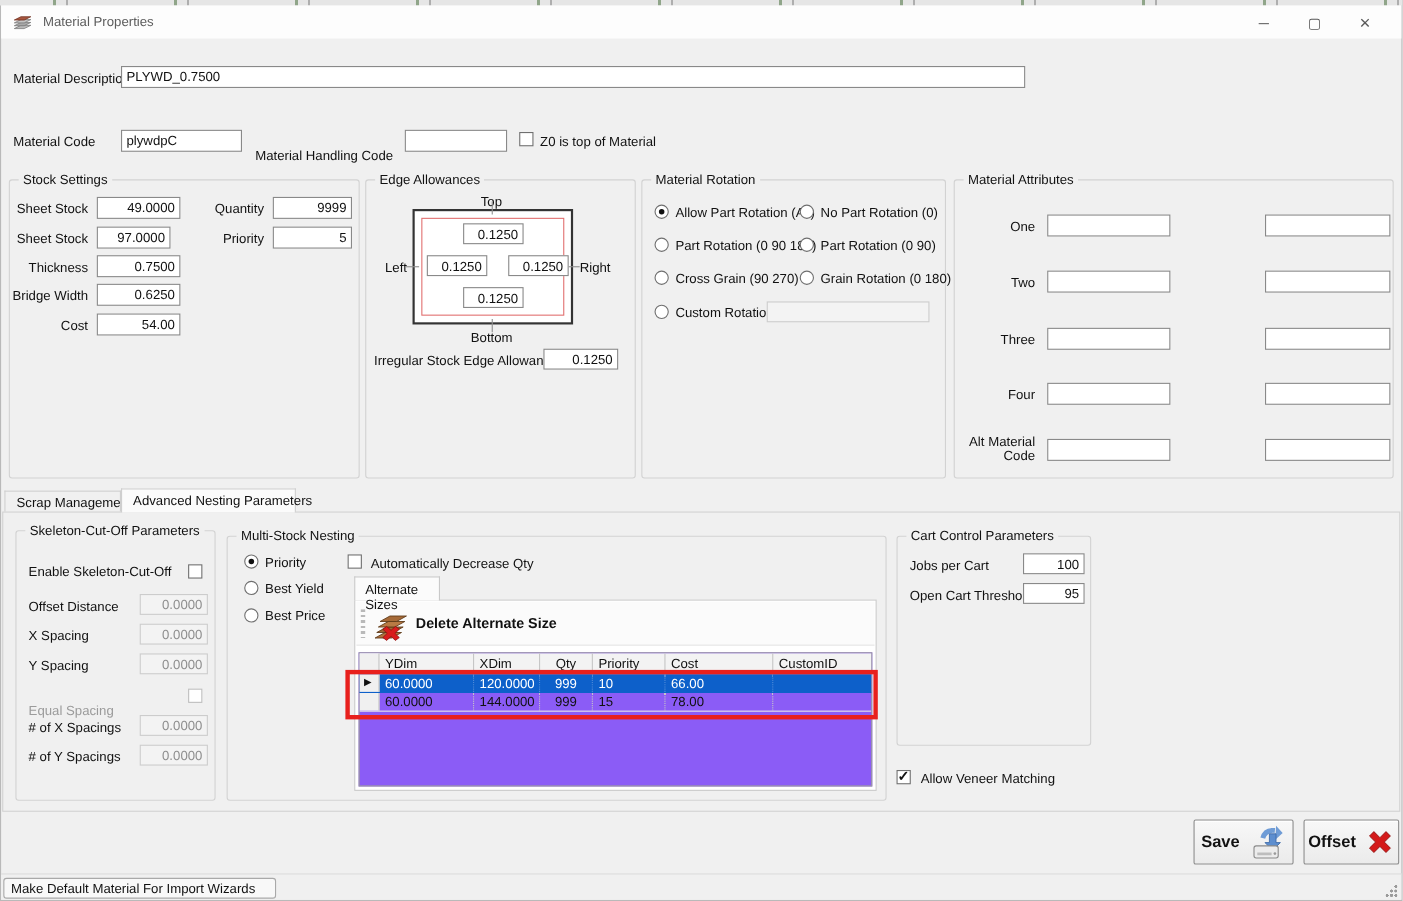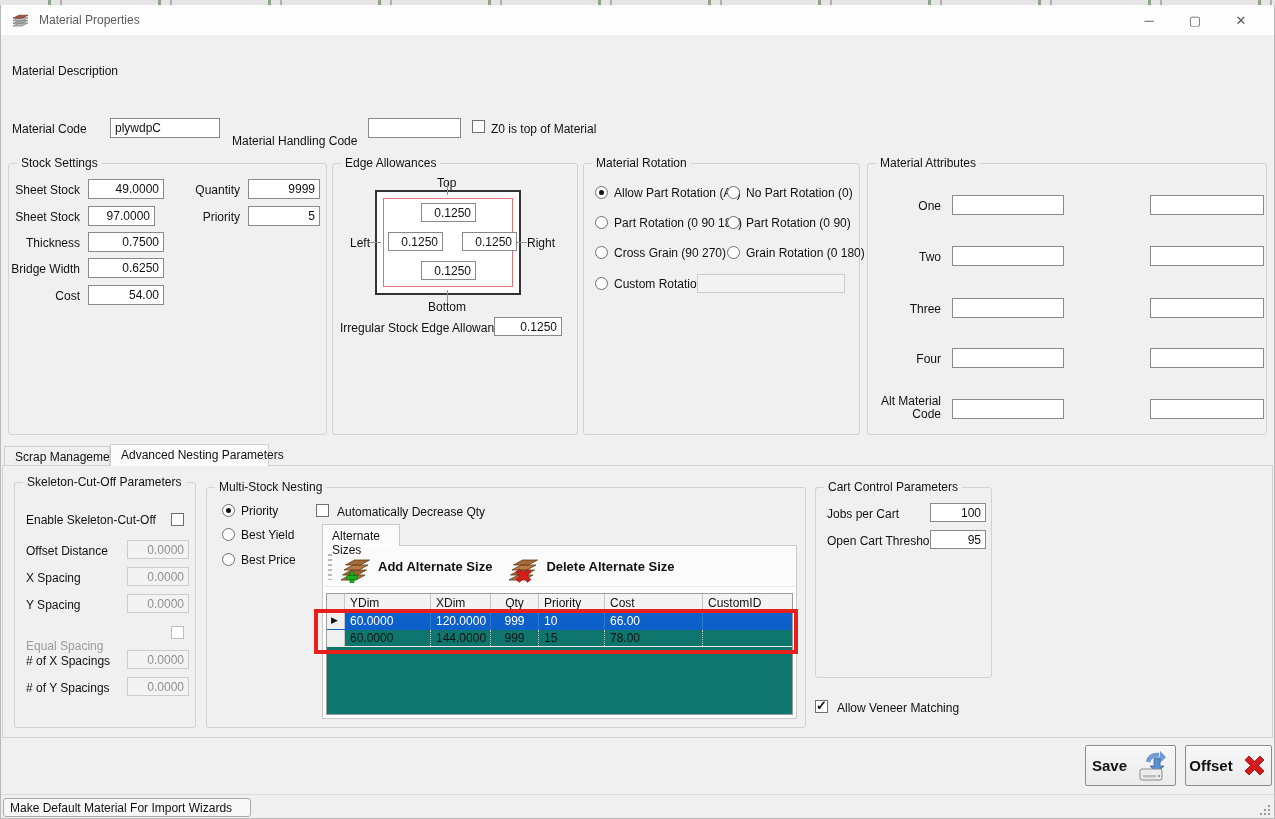--- a/index.html
+++ b/index.html
@@ -52,21 +52,21 @@
   #alt-tab { position:absolute; left:322px; top:524px; width:78px; height:22px; background:#fbfbfb;
     border:1px solid #c9c9c9; border-bottom:none; padding:4px 0 0 9px; z-index:2; }
   #alt-panel { position:absolute; left:322px; top:545px; width:475px; height:174px; background:#fff; border:1px solid #c9c9c9; }
   #alt-toolbar { position:absolute; left:1px; top:1px; width:471px; height:40px; background:#fbfbfb;
     border-bottom:1px solid #e6e6e6; display:flex; align-items:center; }
   .grip { width:4px; height:26px; margin:0 6px 0 4px;
     background:repeating-linear-gradient(to bottom,#b9b9b9 0 2px, transparent 2px 5px); }
   .tbtn { display:flex; align-items:center; gap:5px; font-weight:bold; font-size:13px; padding-right:14px; }
 
   
-  #grid { position:absolute; left:326px; top:593px; width:467px; height:122px; background:#0f766e; border:1px solid #9d9d9d; }
+  #grid { position:absolute; left:326px; top:593px; width:467px; height:122px; background:#8b5cf6; border:1px solid #9d9d9d; }
   .hrow { display:flex; height:19px; background:#f3f3f3; border-bottom:1px solid #9d9d9d; }
   .hcell { border-right:1px solid #c6c6c6; padding:2px 5px; font-size:12px; overflow:hidden; white-space:nowrap; }
   .drow { display:flex; height:17px; border-bottom:1px solid #e9e9e9; }
   .drow.sel { background:#0d60ca; color:#fff; border-bottom-color:#0d60ca; }
   .dcell { border-right:1px dotted #c6c6c6; padding:1px 5px; overflow:hidden; white-space:nowrap; font-size:12px; }
   .drow.sel .dcell { border-right-color:#4f8ad8; }
   .rowhdr { width:18px; min-width:18px; background:#f0f0f0; border-right:1px solid #c6c6c6; position:relative; }
   .marker { position:absolute; top:2px; left:4px; font-size:9px; color:#111; }
   .c0 { width:86px; min-width:86px; } .c1 { width:60px; min-width:60px; }
   .c2 { width:48px; min-width:48px;text-align:center; } .c3 { width:66px; min-width:66px; }
@@ -108,20 +108,21 @@
     </svg>
     <span id="title-text">Material Properties</span>
     <div id="win-controls">
       <div class="winbtn">─</div>
       <div class="winbtn">▢</div>
       <div class="winbtn">✕</div>
     </div>
   </div>
 
   <div class="lbl" style="left:12px; top:64px;">Material Description</div>
+  <div class="tb" style="left:110px; top:60px; width:822px;">PLYWD_0.7500</div>
 
   <div class="lbl" style="left:12px; top:122px;">Material Code</div>
   <div class="tb" style="left:110px; top:118px; width:110px;">plywdpC</div>
   <div class="lbl" style="left:232px; top:122px;margin-top:12px;">Material Handling Code</div>
   <div class="tb" style="left:368px; top:118px; width:93px;"></div>
   <span class="chk" style="left:472px; top:120px;"></span>
   <div class="lbl" style="left:491px; top:122px;">Z0 is top of Material</div>
 
   <div class="group" style="left:8px; top:163px; width:319px; height:272px;">
     <span class="gtitle">Stock Settings</span>
@@ -243,33 +244,20 @@
   </div>
   <div id="alt-panel">
     <div id="alt-toolbar">
       <div class="grip"></div>
       <div class="tbtn">
         <svg width="35" height="32" viewBox="0 0 35 32">
           <path d="M3 29 h15 l9 -5 h-15 z" fill="#b0703c" stroke="#5f3a18" stroke-width="0.8"></path>
           <path d="M4.5 24 h15 l9 -5 h-15 z" fill="#9e6434" stroke="#5f3a18" stroke-width="0.8"></path>
           <path d="M6 19 h15 l9 -5 h-15 z" fill="#b87a44" stroke="#5f3a18" stroke-width="0.8"></path>
           <path d="M7.5 14 h15 l9 -5 h-15 z" fill="#a66a38" stroke="#5f3a18" stroke-width="0.8"></path>
-          <g>
-            <rect x="12" y="21" width="4" height="11" rx="1" fill="#1daf1d" stroke="#0a7a0a" stroke-width="0.8"></rect>
-            <rect x="8.5" y="24.5" width="11" height="4" rx="1" fill="#1daf1d" stroke="#0a7a0a" stroke-width="0.8"></rect>
-          </g>
-        </svg>
-        <span>Add Alternate Size</span>
-      </div>
-      <div class="tbtn">
-        <svg width="35" height="32" viewBox="0 0 35 32">
-          <path d="M3 29 h15 l9 -5 h-15 z" fill="#b0703c" stroke="#5f3a18" stroke-width="0.8"></path>
-          <path d="M4.5 24 h15 l9 -5 h-15 z" fill="#9e6434" stroke="#5f3a18" stroke-width="0.8"></path>
-          <path d="M6 19 h15 l9 -5 h-15 z" fill="#b87a44" stroke="#5f3a18" stroke-width="0.8"></path>
-          <path d="M7.5 14 h15 l9 -5 h-15 z" fill="#a66a38" stroke="#5f3a18" stroke-width="0.8"></path>
           <path d="M10 21 l3.5 -2.5 l4 3.5 l4 -3.5 l3.5 2.5 l-4 3.8 l4 3.8 l-3.5 2.6 l-4 -3.6 l-4 3.6 l-3.5 -2.6 l4 -3.8 z" fill="#d91c1c" stroke="#8e0f0f" stroke-width="0.7"></path>
         </svg>
         <span>Delete Alternate Size</span>
       </div>
     </div>
   </div>
 
   <div id="grid">
     <div class="hrow">
       <div class="hcell rowhdr"></div>

